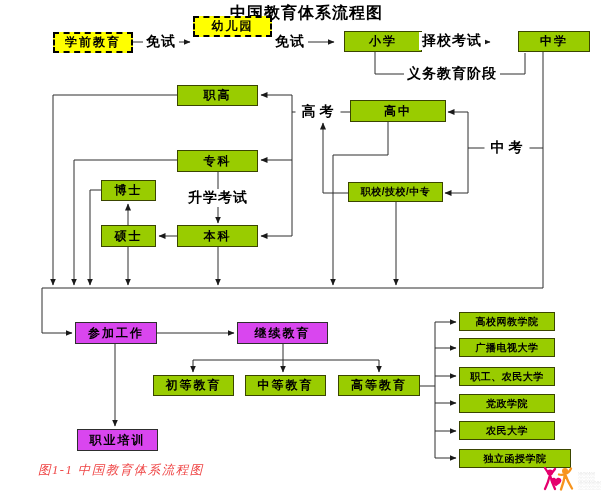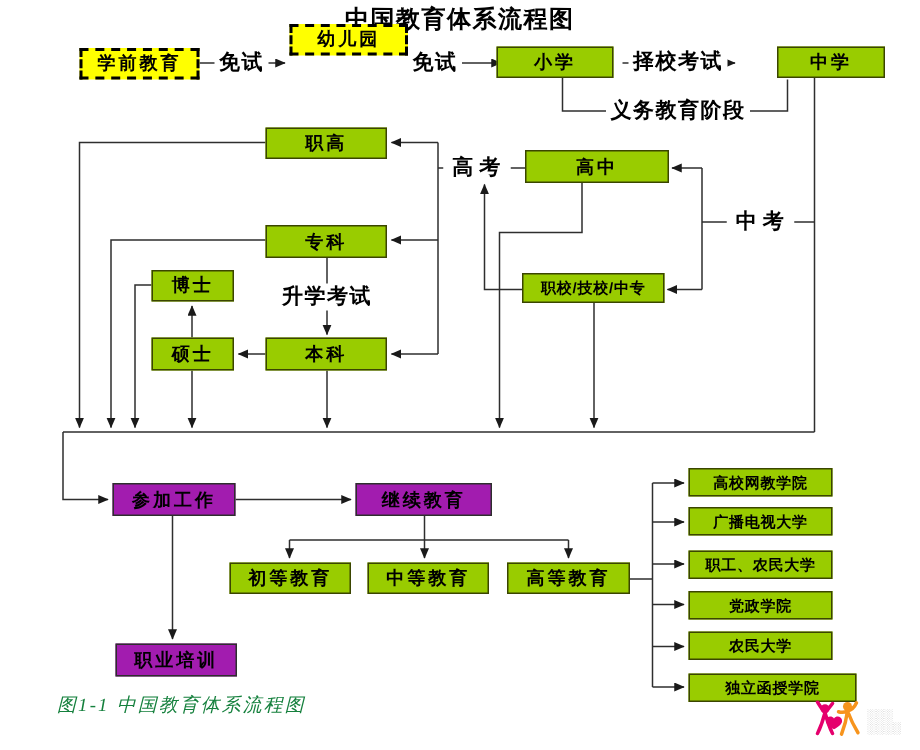--- a/index.html
+++ b/index.html
@@ -6,27 +6,27 @@
   #app{position:relative;width:613px;height:500px;background:#ffffff;
        font-family:"Liberation Sans","DejaVu Sans",sans-serif;overflow:hidden;}
   .title{position:absolute;top:3px;left:0;width:100%;text-align:center;
          font-size:16px;font-weight:bold;letter-spacing:1px;color:#000;}
   svg.wires{position:absolute;left:0;top:0;}
   .node{position:absolute;display:flex;align-items:center;justify-content:center;
         font-weight:bold;font-size:12px;letter-spacing:2px;color:#000;
         box-sizing:border-box;white-space:nowrap;}
   .green{background:#99cc00;border:1px solid #3a4500;}
   .yellow{background:#ffff00;border:2px dashed #000;}
-  .cyan{background:#a21caf;border:1px solid #2e2e2e;}
+  .cyan{background:#d946ef;border:1px solid #2e2e2e;}
   .sm{font-size:10px;letter-spacing:0.5px;}
   .elabel{position:absolute;transform:translate(-50%,-50%);background:#fff;
           padding:0 3px;font-size:14px;font-weight:bold;letter-spacing:1px;
           color:#000;white-space:nowrap;}
   .sp{letter-spacing:4px;padding-left:6px;}
-  .caption{position:absolute;left:38px;top:462px;color:#15803d;
+  .caption{position:absolute;left:38px;top:462px;color:#ef4444;
            font-family:"Liberation Serif","DejaVu Serif",serif;
            font-style:italic;font-size:12.5px;letter-spacing:1.5px;}
   .logo{position:absolute;left:542px;top:467px;display:flex;align-items:flex-start;}
   .logo-text{color:#c6c6c6;font-size:8px;line-height:9px;margin:5px 0 0 2px;
              filter:blur(0.4px);}
 </style>
 </head>
 <body>
 
 <div id="app">
@@ -89,21 +89,21 @@
       <path d="M435,348 H456" marker-end="url(#ah)"></path>
       <path d="M435,376 H456" marker-end="url(#ah)"></path>
       <path d="M435,403 H456" marker-end="url(#ah)"></path>
       <path d="M435,431 H456" marker-end="url(#ah)"></path>
       <path d="M435,458 H456" marker-end="url(#ah)"></path>
     </g>
   </svg>
 
   <div class="node yellow" style="left:53px;top:32px;width:80px;height:21px">学前教育</div>
   <div class="node yellow" style="left:193px;top:16px;width:79px;height:21px">幼儿园</div>
-  <div class="node green" style="left:331px;top:31px;width:78px;height:21px">小学</div>
+  <div class="node green" style="left:344px;top:31px;width:78px;height:21px">小学</div>
   <div class="node green" style="left:518px;top:31px;width:72px;height:21px">中学</div>
 
   <div class="node green" style="left:177px;top:85px;width:81px;height:21px">职高</div>
   <div class="node green" style="left:350px;top:100px;width:96px;height:22px">高中</div>
   <div class="node green" style="left:177px;top:150px;width:81px;height:22px">专科</div>
   <div class="node green sm" style="left:348px;top:182px;width:95px;height:20px">职校/技校/中专</div>
   <div class="node green" style="left:101px;top:180px;width:55px;height:21px">博士</div>
   <div class="node green" style="left:101px;top:225px;width:55px;height:22px">硕士</div>
   <div class="node green" style="left:177px;top:225px;width:81px;height:22px">本科</div>
 

